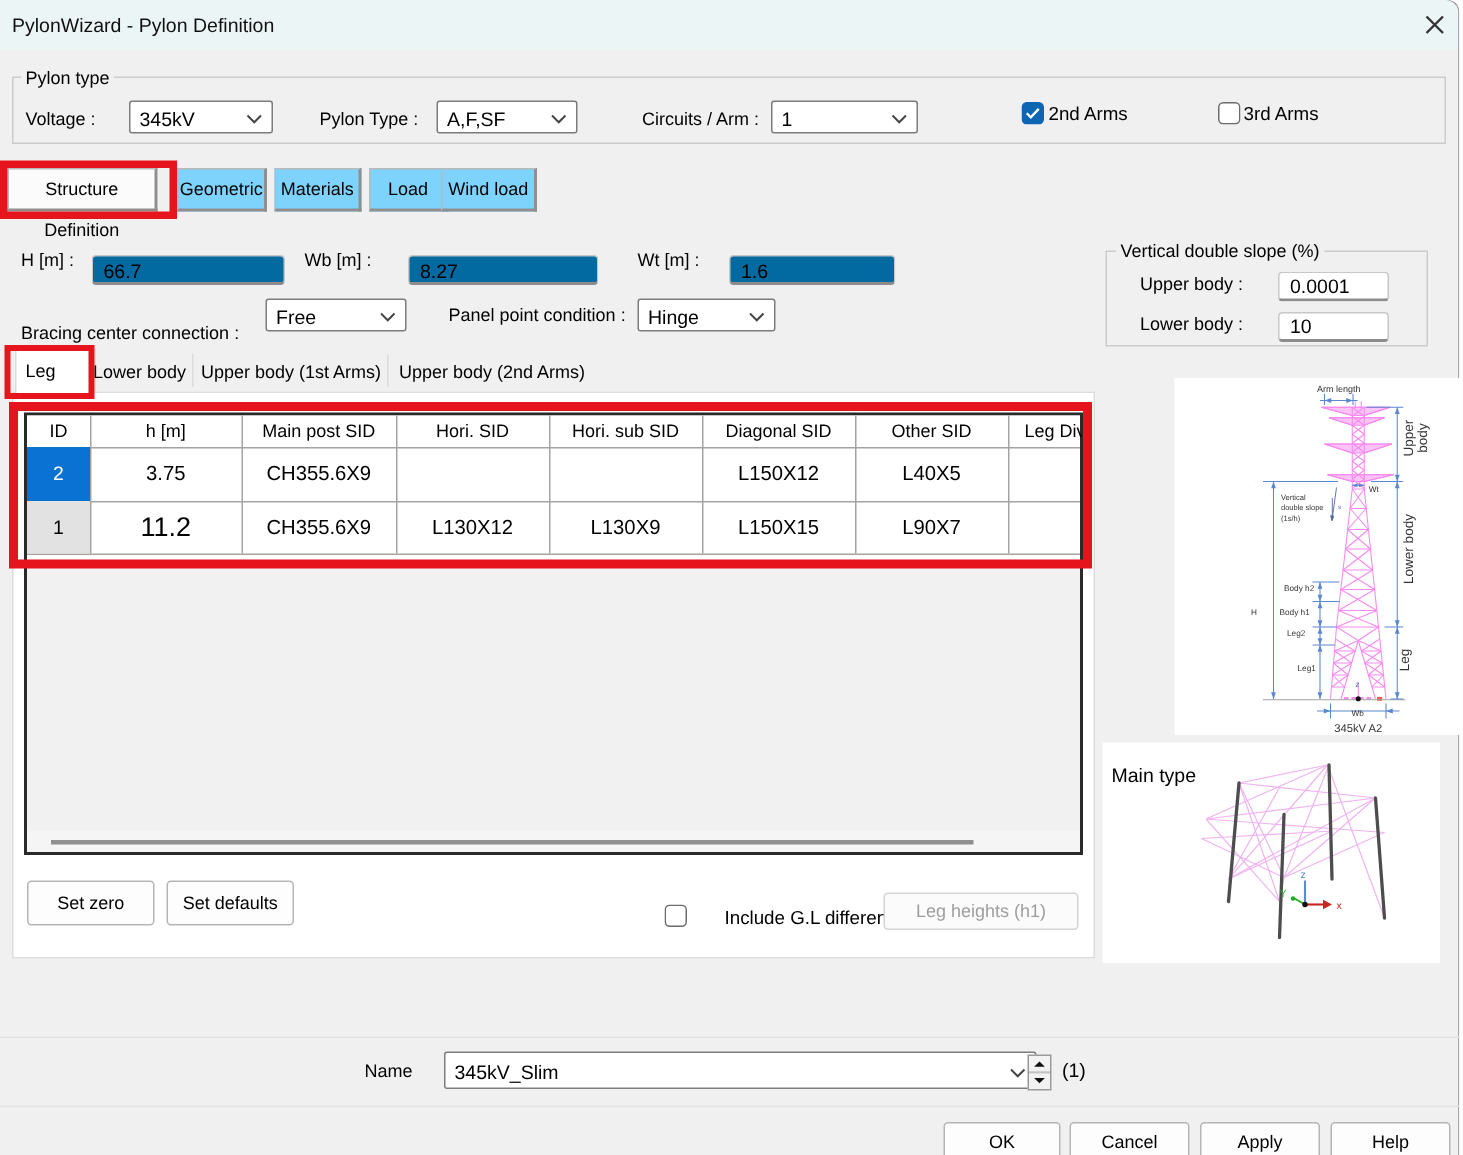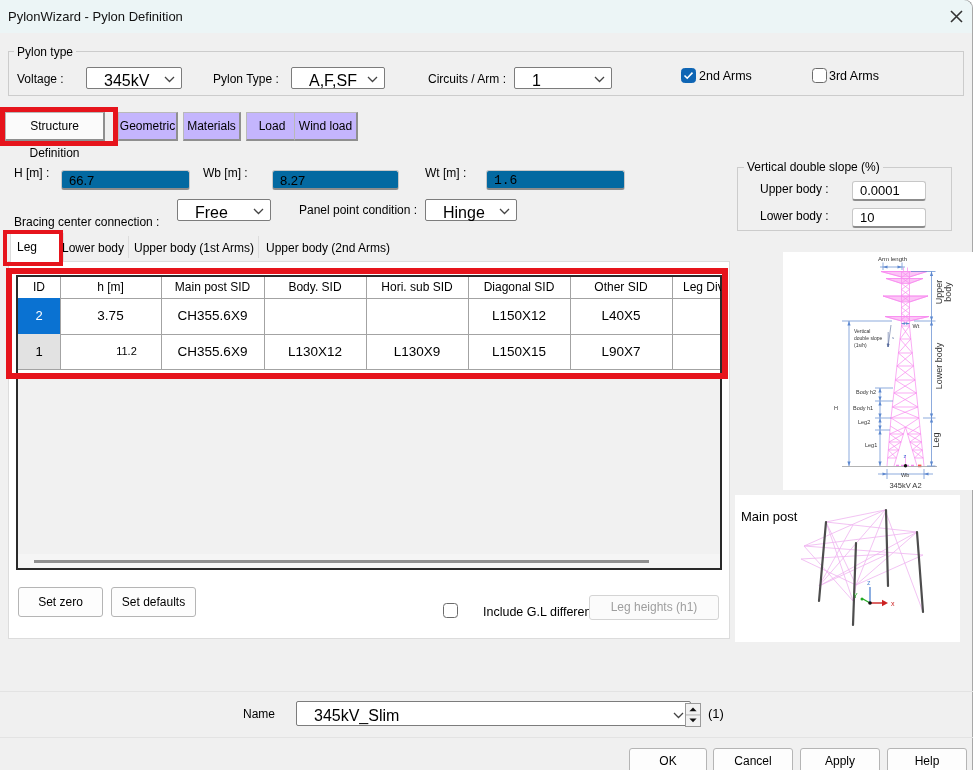--- a/index.html
+++ b/index.html
@@ -7,25 +7,25 @@
   body { font-family:"Liberation Sans", sans-serif; font-size:12px; color:#000; position:relative; overflow:hidden; }
   .abs { position:absolute; }
   .win { position:absolute; left:0; top:0; width:973px; height:770px; background:#f0f0f0;
          border-top:2px solid #7d7d7d; border-right:1px solid #a8a8a8; border-top-right-radius:8px; }
   .titlebar { position:absolute; left:0; top:0; width:972px; height:33px; background:#ecf5f6; border-top-right-radius:8px; }
   .title { position:absolute; left:8px; top:9px; font-size:13px; color:#111; }
   .closex { position:absolute; left:944px; top:5px; width:24px; height:24px; }
   .grp { position:absolute; border:1px solid #cccccc; }
   .grplabel { position:absolute; background:#f0f0f0; padding:0 3px; font-size:12px; }
   .combo { position:absolute; background:#fff; border:1px solid #7c7c7c; border-radius:2px; height:22px; }
-  .combo .tx { position:absolute; left:17px; top:4px; font-size:16px; }
+  .combo .tx { position:absolute; left:6px; top:4px; font-size:13px; }
   .chev { position:absolute; right:6px; top:8px; width:11px; height:7px; }
   .tbox { position:absolute; background:#0369a1; border:1px solid #c7c7c7; border-bottom:2px solid #8c8c8c; border-radius:3px; height:20px; }
   .tbox .tx { position:absolute; left:7px; top:2px; font-size:13px; }
-  .btn3d { position:absolute; background:#c4b5fd; border:1px solid #b9b9b9; border-right:2px solid #8f8f8f; border-bottom:2px solid #8f8f8f; text-align:center; font-size:12px; }
+  .btn3d { position:absolute; background:#7dd3fc; border:1px solid #b9b9b9; border-right:2px solid #8f8f8f; border-bottom:2px solid #8f8f8f; text-align:center; font-size:12px; }
   .wbtn { position:absolute; background:#fdfdfd; border:1px solid #b5b5b5; border-radius:3px; text-align:center; font-size:12px; }
   .redrect { position:absolute; border:5px solid #e6141c; }
   .lbl { position:absolute; font-size:12px; white-space:nowrap; }
 </style>
 </head>
 <body>
 <div class="win"></div>
 <div class="titlebar"></div>
 <div class="title">PylonWizard - Pylon Definition</div>
 <svg class="closex" viewBox="0 0 24 24">
@@ -74,21 +74,21 @@
 
 <div class="lbl" style="left:14px; top:166px;">H [m] :</div>
 <div class="tbox" style="left:61px; top:170px; width:129px;">
     <span class="tx">66.7</span>
   </div>
 <div class="lbl" style="left:203px; top:166px;">Wb [m] :</div>
 <div class="tbox" style="left:272px; top:170px; width:127px;">
     <span class="tx">8.27</span>
   </div>
 <div class="lbl" style="left:425px; top:166px;">Wt [m] :</div>
-<div class="tbox" style="left:486px; top:170px; width:139px;font-family:Liberation Mono, monospace;">
+<div class="tbox" style="left:486px; top:170px; width:111px;">
     <span class="tx">1.6</span>
   </div>
 
 <div class="lbl" style="left:14px; top:215px;">Bracing center connection :</div>
 <div class="combo" style="left:177px; top:199px; width:94px;">
     <span class="tx">Free</span>
   <svg class="chev" viewBox="0 0 11 7">
       <path d="M1 1 L5.5 5.5 L10 1" stroke="#444" stroke-width="1.3" fill="none"></path>
     </svg>
   </div>
@@ -126,25 +126,25 @@
 
 <div class="abs" style="left:18px; top:277px; width:702px; height:21px; background:#fff;"></div>
 
 <div class="abs" style="left:18px; top:298px; width:702px; height:36px; background:#fff;"></div>
 <div class="abs" style="left:18px; top:334px; width:702px; height:35px; background:#fff;"></div>
 <div class="abs" style="left:18px; top:369px; width:702px; height:4px; background:#fff;"></div>
 
 <div class="abs" style="left:18px; top:277px; width:42px; height:21px; line-height:21px; text-align:center; font-size:12px; overflow:hidden;">ID</div>
 <div class="abs" style="left:60px; top:277px; width:101px; height:21px; line-height:21px; text-align:center; font-size:12px; overflow:hidden;">h [m]</div>
 <div class="abs" style="left:60px; top:298px; width:101px; height:36px; line-height:36px; text-align:center; font-size:13.5px;">3.75</div>
-<div class="abs" style="left:76px; top:334px; width:101px; height:35px; line-height:35px; text-align:center; font-size:11px;">11.2</div>
+<div class="abs" style="left:60px; top:334px; width:101px; height:35px; line-height:35px; text-align:center; font-size:18px;">11.2</div>
 <div class="abs" style="left:161px; top:277px; width:103px; height:21px; line-height:21px; text-align:center; font-size:12px; overflow:hidden;">Main post SID</div>
 <div class="abs" style="left:161px; top:298px; width:103px; height:36px; line-height:36px; text-align:center; font-size:13.5px;">CH355.6X9</div>
 <div class="abs" style="left:161px; top:334px; width:103px; height:35px; line-height:35px; text-align:center; font-size:13.5px;">CH355.6X9</div>
-<div class="abs" style="left:264px; top:277px; width:102px; height:21px; line-height:21px; text-align:center; font-size:12px; overflow:hidden;">Body. SID</div>
+<div class="abs" style="left:264px; top:277px; width:102px; height:21px; line-height:21px; text-align:center; font-size:12px; overflow:hidden;">Hori. SID</div>
 <div class="abs" style="left:264px; top:298px; width:102px; height:36px; line-height:36px; text-align:center; font-size:13.5px;"></div>
 <div class="abs" style="left:264px; top:334px; width:102px; height:35px; line-height:35px; text-align:center; font-size:13.5px;">L130X12</div>
 <div class="abs" style="left:366px; top:277px; width:102px; height:21px; line-height:21px; text-align:center; font-size:12px; overflow:hidden;">Hori. sub SID</div>
 <div class="abs" style="left:366px; top:298px; width:102px; height:36px; line-height:36px; text-align:center; font-size:13.5px;"></div>
 <div class="abs" style="left:366px; top:334px; width:102px; height:35px; line-height:35px; text-align:center; font-size:13.5px;">L130X9</div>
 <div class="abs" style="left:468px; top:277px; width:102px; height:21px; line-height:21px; text-align:center; font-size:12px; overflow:hidden;">Diagonal SID</div>
 <div class="abs" style="left:468px; top:298px; width:102px; height:36px; line-height:36px; text-align:center; font-size:13.5px;">L150X12</div>
 <div class="abs" style="left:468px; top:334px; width:102px; height:35px; line-height:35px; text-align:center; font-size:13.5px;">L150X15</div>
 <div class="abs" style="left:570px; top:277px; width:102px; height:21px; line-height:21px; text-align:center; font-size:12px; overflow:hidden;">Other SID</div>
 <div class="abs" style="left:570px; top:298px; width:102px; height:36px; line-height:36px; text-align:center; font-size:13.5px;">L40X5</div>
@@ -386,21 +386,21 @@
   <path d="M135 108 L147 108" stroke="#cc2222" stroke-width="1.4"></path>
   <path d="M147 104.8 L153 108 L147 111.2 Z" fill="#cc2222"></path>
   <text x="156" y="111" font-size="7" fill="#cc2222" font-family="Liberation Sans, sans-serif">x</text>
   <line x1="135" y1="108" x2="128" y2="104" stroke="#22aa22" stroke-width="1.2"></line>
   <circle cx="127" cy="104" r="1.5" fill="#22aa22"></circle>
   <text x="118" y="103" font-size="7" fill="#22aa22" font-family="Liberation Sans, sans-serif">Y</text>
   <circle cx="135" cy="108" r="1.8" fill="#111"></circle>
 </g>
 </svg>
 </div>
-<div class="lbl" style="left:741px; top:509px; font-size:13px;">Main post</div>
+<div class="lbl" style="left:741px; top:509px; font-size:13px;">Main type</div>
 
 <div class="abs" style="left:0px; top:691px; width:973px; height:1px; background:#e3e3e3;"></div>
 <div class="abs" style="left:0px; top:737px; width:973px; height:1px; background:#e3e3e3;"></div>
 <div class="lbl" style="left:243px; top:707px;">Name</div>
 <div class="combo" style="left:282px; top:701px; width:395px; height:25px;margin-left:14px;">
     <span class="tx" style="top:5px;">345kV_Slim</span>
   <svg class="chev" viewBox="0 0 11 7" style="top:10px;">
       <path d="M1 1 L5.5 5.5 L10 1" stroke="#444" stroke-width="1.3" fill="none"></path>
     </svg>
   </div>

